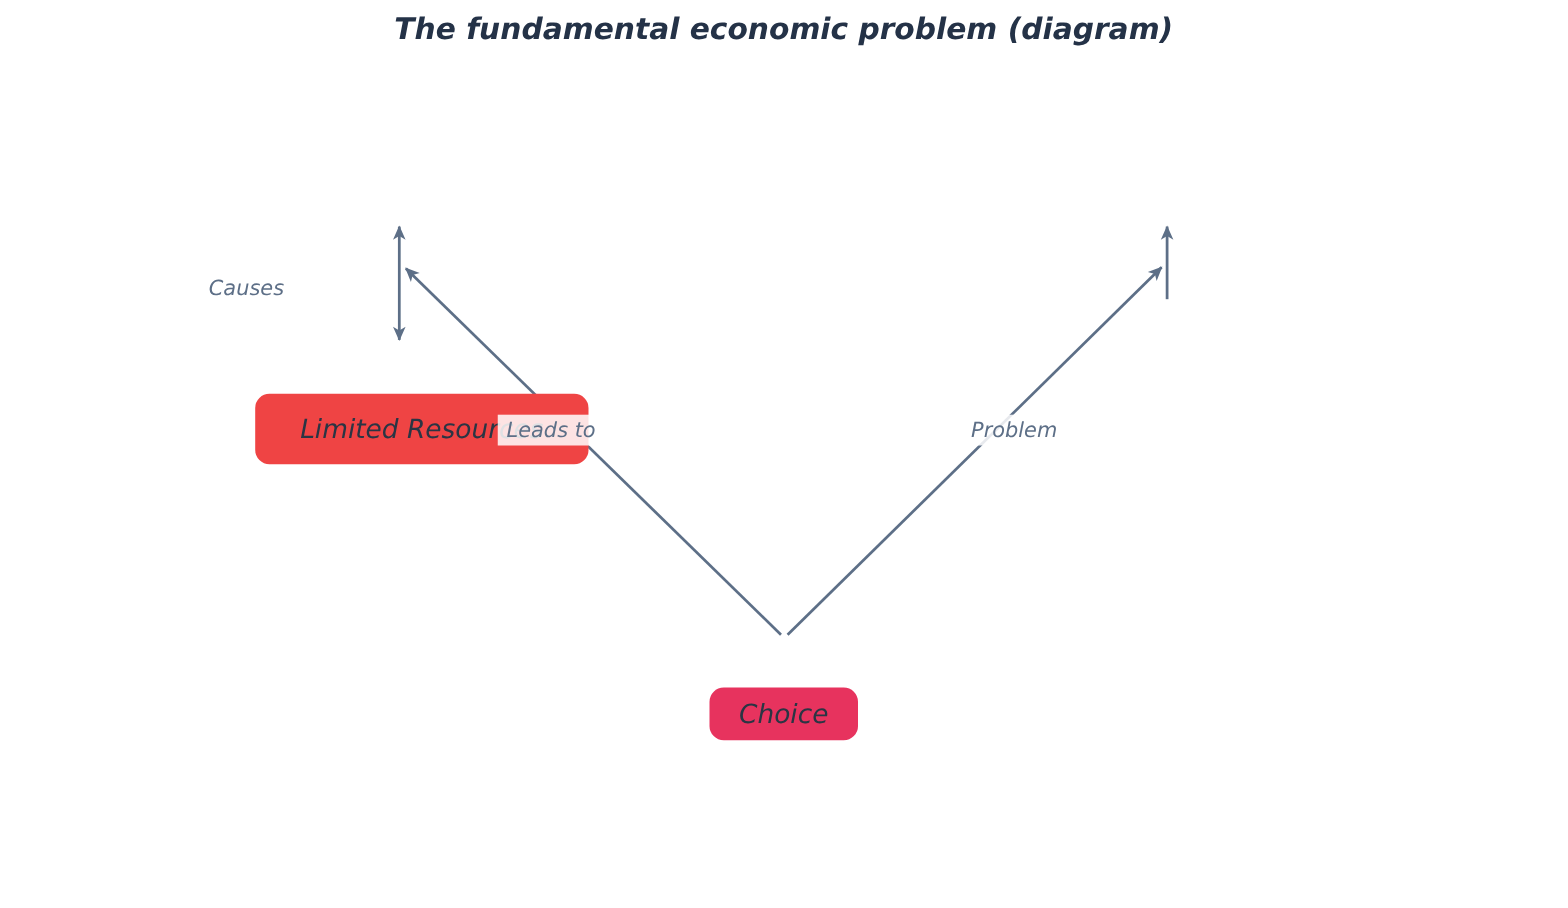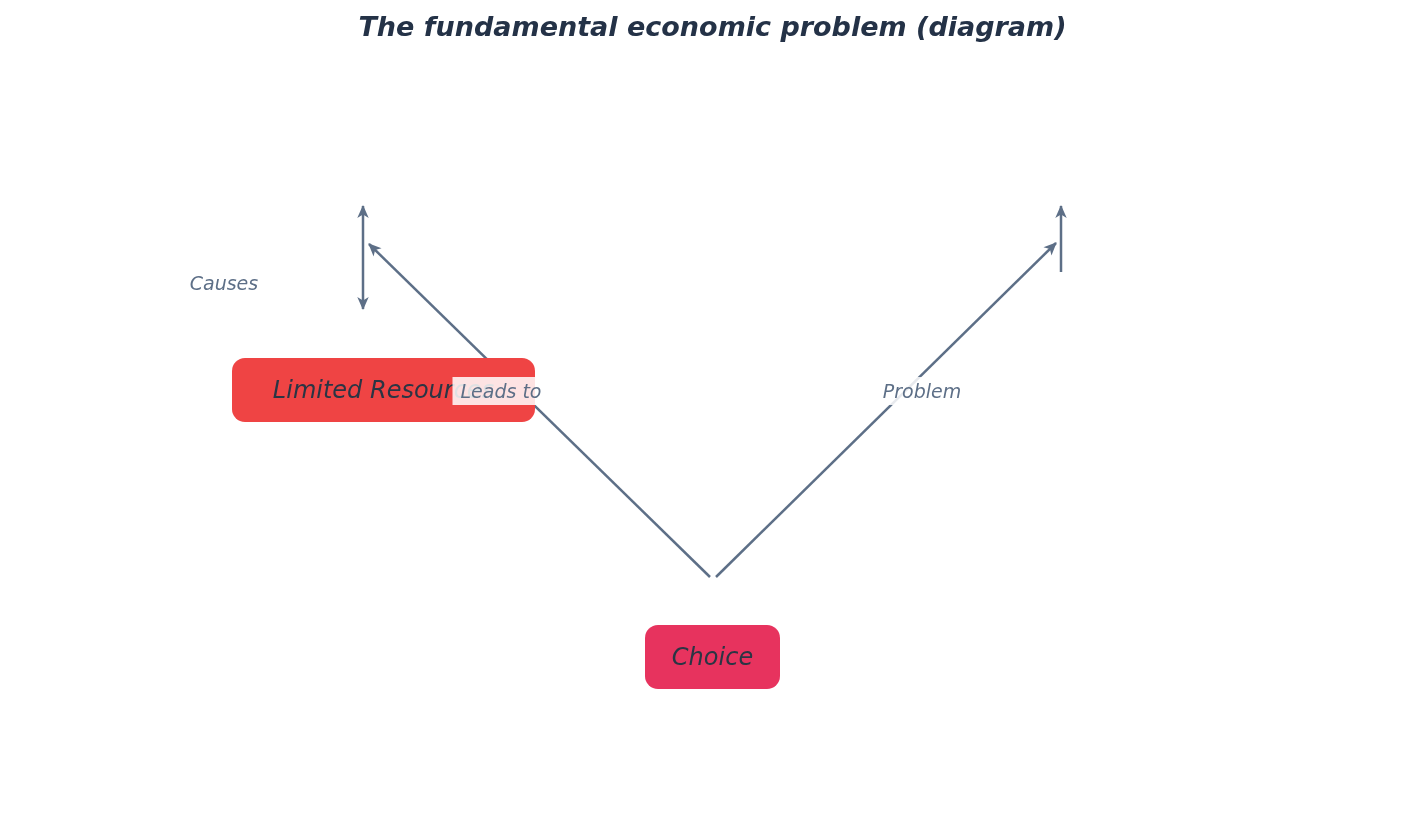--- a/index.html
+++ b/index.html
@@ -51,38 +51,38 @@
     align-items: center;
     justify-content: center;
     border-radius: 13px;
     font-size: 24px;
     color: var(--node-text);
     white-space: nowrap;
   }
   .node-scarcity   { left: 288px; top: 131px; width: 152px; height: 64px; }
   .node-unlimited  { left: 923px; top: 131px; width: 277px; height: 64px; }
   .node-limited    { left: 212px; top: 358px; width: 303px; height: 64px; }
-  .node-choice     { left: 645px; top: 625px; width: 135px; height: 64px; }
+  .node-choice     { left: 645px; top: 625px; width: 135px; height: 48px; }
   .center-label {
     position: absolute;
     left: 0; right: 0; top: 262px;
     text-align: center;
     font-size: 23px;
     color: var(--center-label-text);
   }
   .edge-label {
     position: absolute;
     transform: translate(-50%, -50%);
     font-size: 19px;
     color: var(--edge-label-text);
     background: rgba(255, 255, 255, 0.85);
     padding: 3px 8px;
     white-space: nowrap;
   }
-  .label-causes   { left: 224px; top: 283px; }
+  .label-causes   { left: 224px; top: 262px; }
   .label-leads-to { left: 501px; top: 391px; }
   .label-requires { left: 922px; top: 391px; }
 </style>
 </head>
 <body>
 
 <div class="canvas">
 
   <h1 class="title">The fundamental economic problem (diagram)</h1>
 

